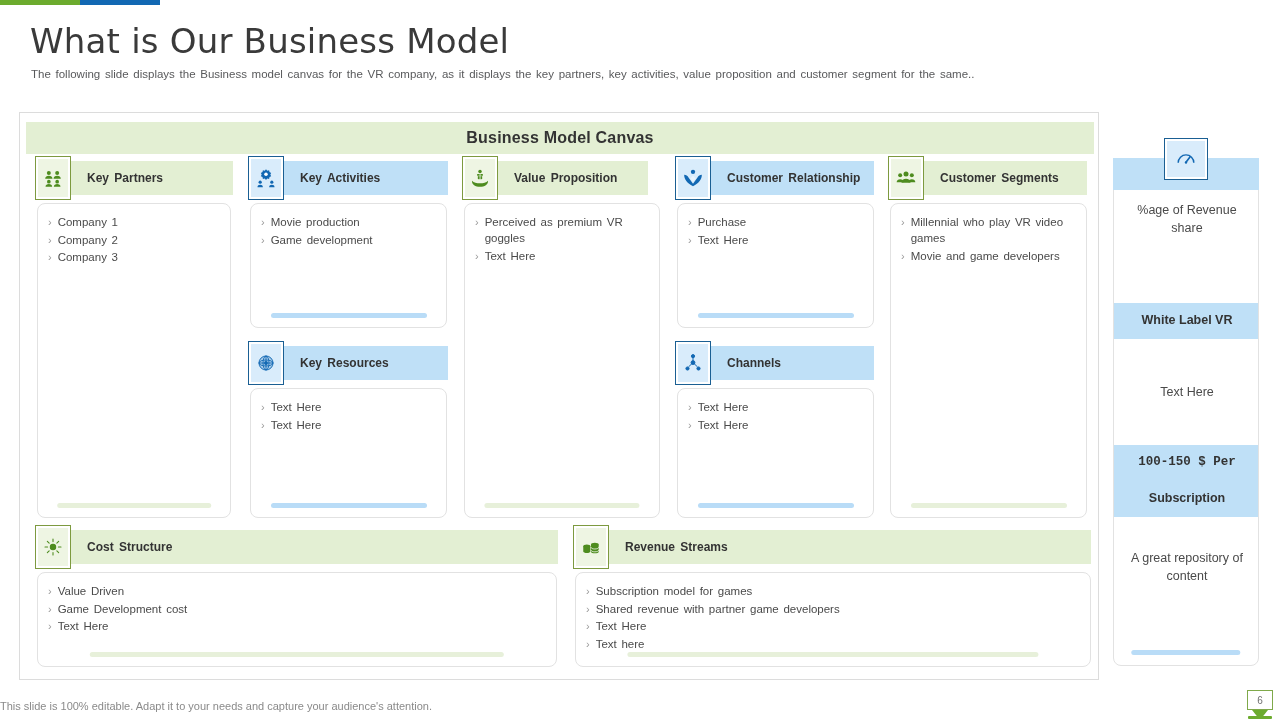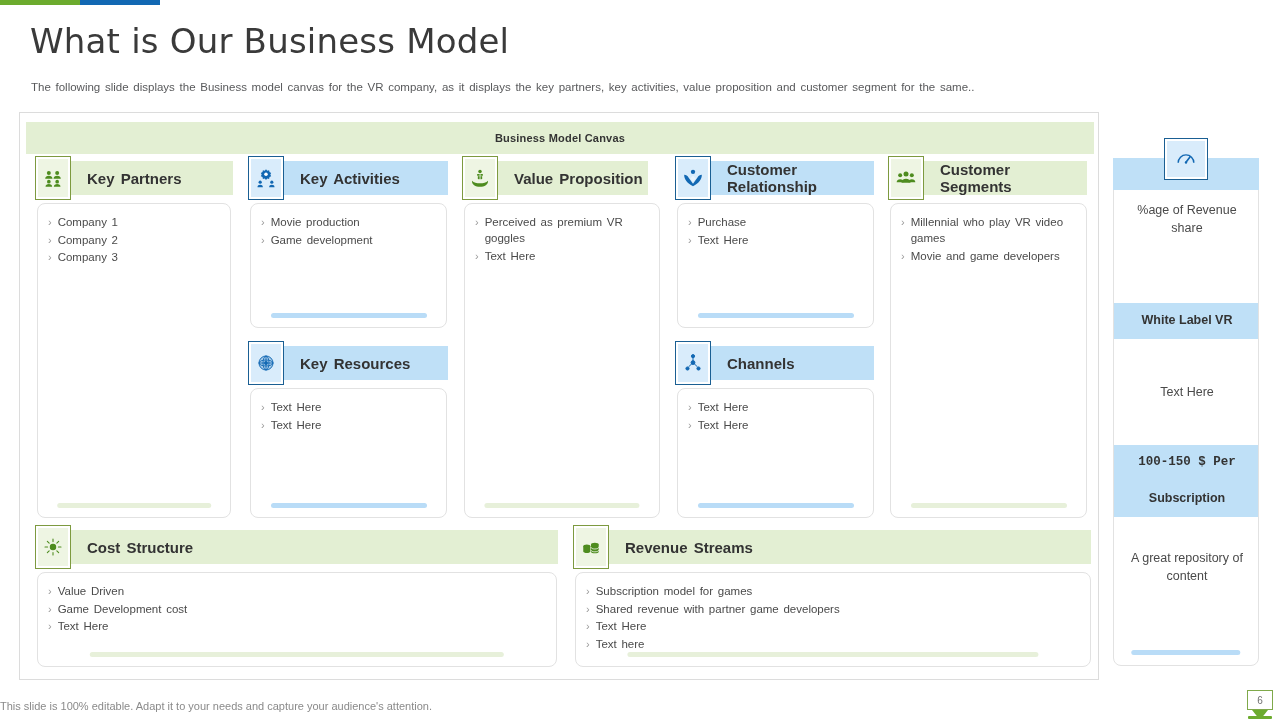--- a/index.html
+++ b/index.html
@@ -17,53 +17,53 @@
   .accent-blue{width:80px;height:5px;background:#1268b3;}
 
   
   .title{
     position:absolute;left:30px;top:24px;
     font-size:34px;font-weight:400;color:#3a3a3a;
     letter-spacing:.2px;line-height:1;
     font-family:"DejaVu Sans", sans-serif;
   }
   .subtitle{
-    position:absolute;left:31px;top:80px;width:1060px;
+    position:absolute;left:31px;top:67px;width:1060px;
     font-size:11.5px;color:#58595b;line-height:1.35;
     word-spacing:1.5px;
   }
 
   
   .panel{
     position:absolute;left:19px;top:112px;width:1080px;height:568px;
     border:1px solid #dcdcdc;background:#fff;box-sizing:border-box;
   }
   .canvas-head{
     position:absolute;left:26px;top:122px;width:1068px;height:32px;
     background:#e3efd3;display:flex;align-items:center;justify-content:center;
   }
-  .canvas-head-text{font-size:11px;font-weight:bold;color:#333;letter-spacing:.2px;}
+  .canvas-head-text{font-size:16px;font-weight:bold;color:#333;letter-spacing:.2px;}
 
   
   .sec-head{position:absolute;height:34px;display:flex;align-items:center;}
   .sec-band{position:absolute;left:0;top:0;height:34px;width:100%;box-sizing:border-box;}
   .sec-band.green{background:#e3efd3;}
   .sec-band.blue{background:#bfe0f7;}
   .ico-box{
     position:absolute;left:0;top:-5px;width:36px;height:44px;
     background:#fff;box-sizing:border-box;z-index:3;
     display:flex;align-items:center;justify-content:center;
   }
   .ico-box.green{border:1px solid #7d9a3f;}
   .ico-box.blue{border:1px solid #1a5f93;}
   .ico-box.green .ibg{background:#eef5e3;}
   .ico-box.blue .ibg{background:#d9ecfb;}
   .ibg{width:30px;height:38px;display:flex;align-items:center;justify-content:center;}
   .sec-title{
-    position:relative;z-index:4;font-size:15px;font-weight:bold;color:#333;
+    position:relative;z-index:4;font-size:12px;font-weight:bold;color:#333;
     margin-left:52px;word-spacing:2px;
   }
 
   
   .card{
     position:absolute;background:#fff;border:1px solid #e2e2e2;
     border-radius:8px;box-sizing:border-box;overflow:hidden;
   }
   .bullets{padding:10px 8px 0 10px;}
   .bullet{

